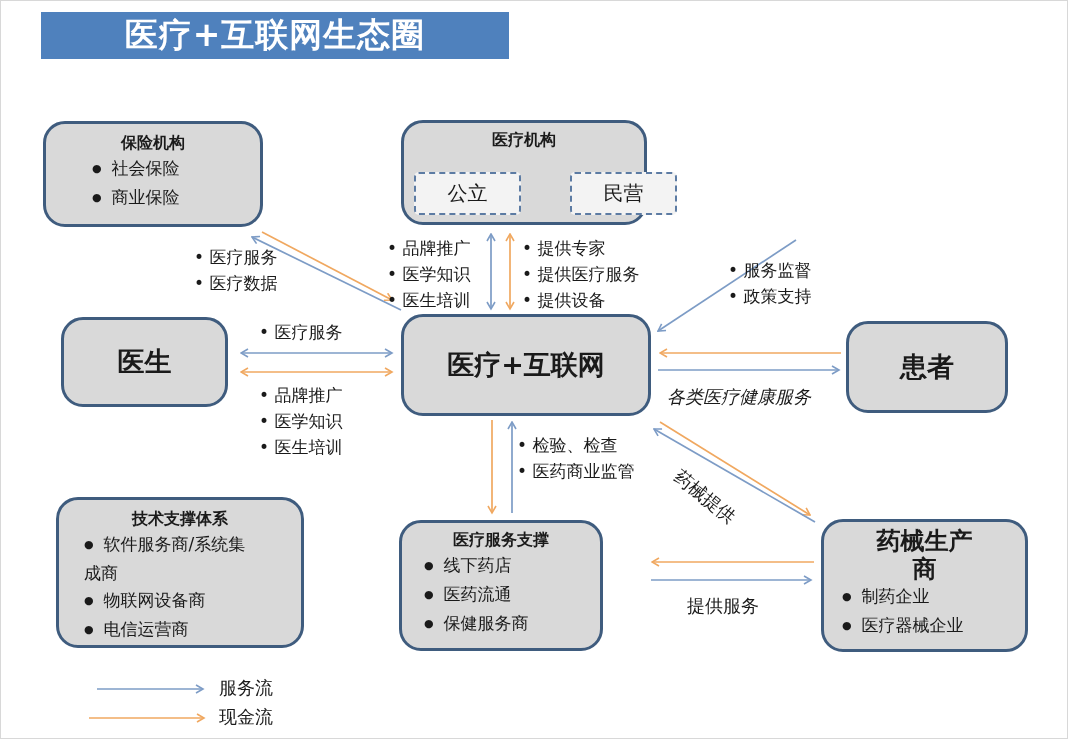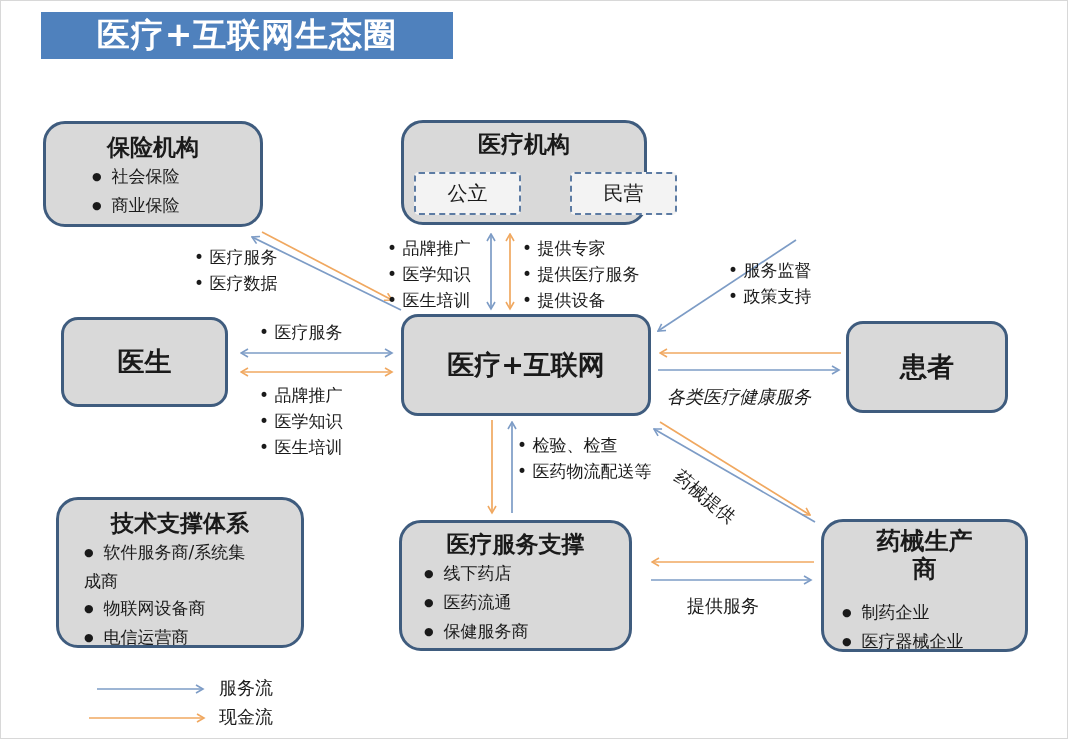--- a/index.html
+++ b/index.html
@@ -4,27 +4,27 @@
 <style>
   :root{
     --brand:#4F81BD; --fill:#D9D9D9; --border:#3F5C7E;
     --service:#7D9CC6; --cash:#F0A860;
     --subfill:#F3F3F3; --subborder:#5C7BA3; --ink:#1A1A1A;
   }
   html,body{margin:0;padding:0;background:#fff;}
   body{font-family:"DejaVu Sans","Liberation Sans",sans-serif;color:var(--ink);}
   .canvas{position:relative;width:1068px;height:739px;background:#fff;
           border:1px solid #D8D8D8;box-sizing:border-box;overflow:hidden;}
-  .page-title{position:absolute;left:40px;top:11px;width:412px;height:47px;
+  .page-title{position:absolute;left:40px;top:11px;width:468px;height:47px;
           background:var(--brand);color:#fff;font-weight:bold;font-size:33px;
           display:flex;align-items:center;justify-content:center;letter-spacing:1px;}
   .box{position:absolute;background:var(--fill);border:3.5px solid var(--border);
        border-radius:22px;box-sizing:border-box;}
-  .box-title{text-align:center;font-weight:bold;font-size:23px;margin-top:8px;line-height:1.15;}
-  .box-center{display:flex;align-items:center;justify-content:center;border-radius:17px;}
+  .box-title{text-align:center;font-weight:bold;font-size:16px;margin-top:8px;line-height:1.15;}
+  .box-center{display:flex;align-items:center;justify-content:center;}
   .box-center .box-title{margin:0;font-size:27px;}
   ul.box-list{list-style:none;margin:3px 0 0 0;padding:0 4px 0 20px;
               font-size:17px;line-height:27px;}
   ul.box-list li::before{content:"●";font-size:11px;margin-right:10px;position:relative;top:-2px;}
   .subbox{position:absolute;background:var(--subfill);border:2px dashed var(--subborder);
           border-radius:5px;display:flex;align-items:center;justify-content:center;font-size:20px;}
   .lbl{position:absolute;font-size:17px;line-height:26px;white-space:nowrap;}
   ul.lbl{list-style:none;margin:0;padding:0;}
   ul.lbl li::before{content:"• ";}
   .rot{transform:rotate(39deg);transform-origin:left top;font-size:18px;}
@@ -98,31 +98,31 @@
 
   <div class="box" style="left:55px;top:496px;width:248px;height:151px;">
     <div class="box-title" style="margin-top:10px;">技术支撑体系</div>
     <ul class="box-list tech" style="padding-left:25px;">
         <li style="max-width: 172px; white-space: normal;">软件服务商/系统集成商</li>
         <li style="max-width: 172px; white-space: normal;">物联网设备商</li>
         <li style="max-width: 172px; white-space: normal;">电信运营商</li>
       </ul>
   </div>
 
-  <div class="box" style="left:398px;top:519px;width:233px;height:131px;">
+  <div class="box" style="left:398px;top:519px;width:204px;height:131px;">
     <div class="box-title">医疗服务支撑</div>
     <ul class="box-list" style="padding-left:22px;">
         <li>线下药店</li>
         <li>医药流通</li>
         <li>保健服务商</li>
       </ul>
   </div>
 
   <div class="box" style="left:820px;top:518px;width:207px;height:133px;">
-    <div class="box-title" style="width:112px;margin:6px auto 16px;font-size:24px;">药械生产商</div>
+    <div class="box-title" style="width:112px;margin:6px auto 0;font-size:24px;">药械生产商</div>
     <ul class="box-list" style="padding-left:18px;margin-top:0;">
         <li>制药企业</li>
         <li>医疗器械企业</li>
       </ul>
   </div>
 
   <ul class="lbl" style="left:193px;top:243px;">
       <li>医疗服务</li>
       <li>医疗数据</li>
     </ul>
@@ -144,21 +144,21 @@
       <li>医疗服务</li>
     </ul>
   <ul class="lbl" style="left:258px;top:381px;">
       <li>品牌推广</li>
       <li>医学知识</li>
       <li>医生培训</li>
     </ul>
   <div class="lbl" style="left:666px;top:383px;font-size:18px;font-style:italic;">各类医疗健康服务</div>
   <ul class="lbl" style="left:516px;top:431px;">
       <li>检验、检查</li>
-      <li>医药物流配送等</li>
+      <li>医药商业监管</li>
     </ul>
   <div class="lbl rot" style="left:684px;top:463px;">药械提供</div>
   <div class="lbl" style="left:686px;top:592px;font-size:18px;">提供服务</div>
 
   <div class="lbl" style="left:218px;top:674px;font-size:18px;">服务流</div>
   <div class="lbl" style="left:218px;top:703px;font-size:18px;">现金流</div>
 
 </div>
 
 </body></html>

